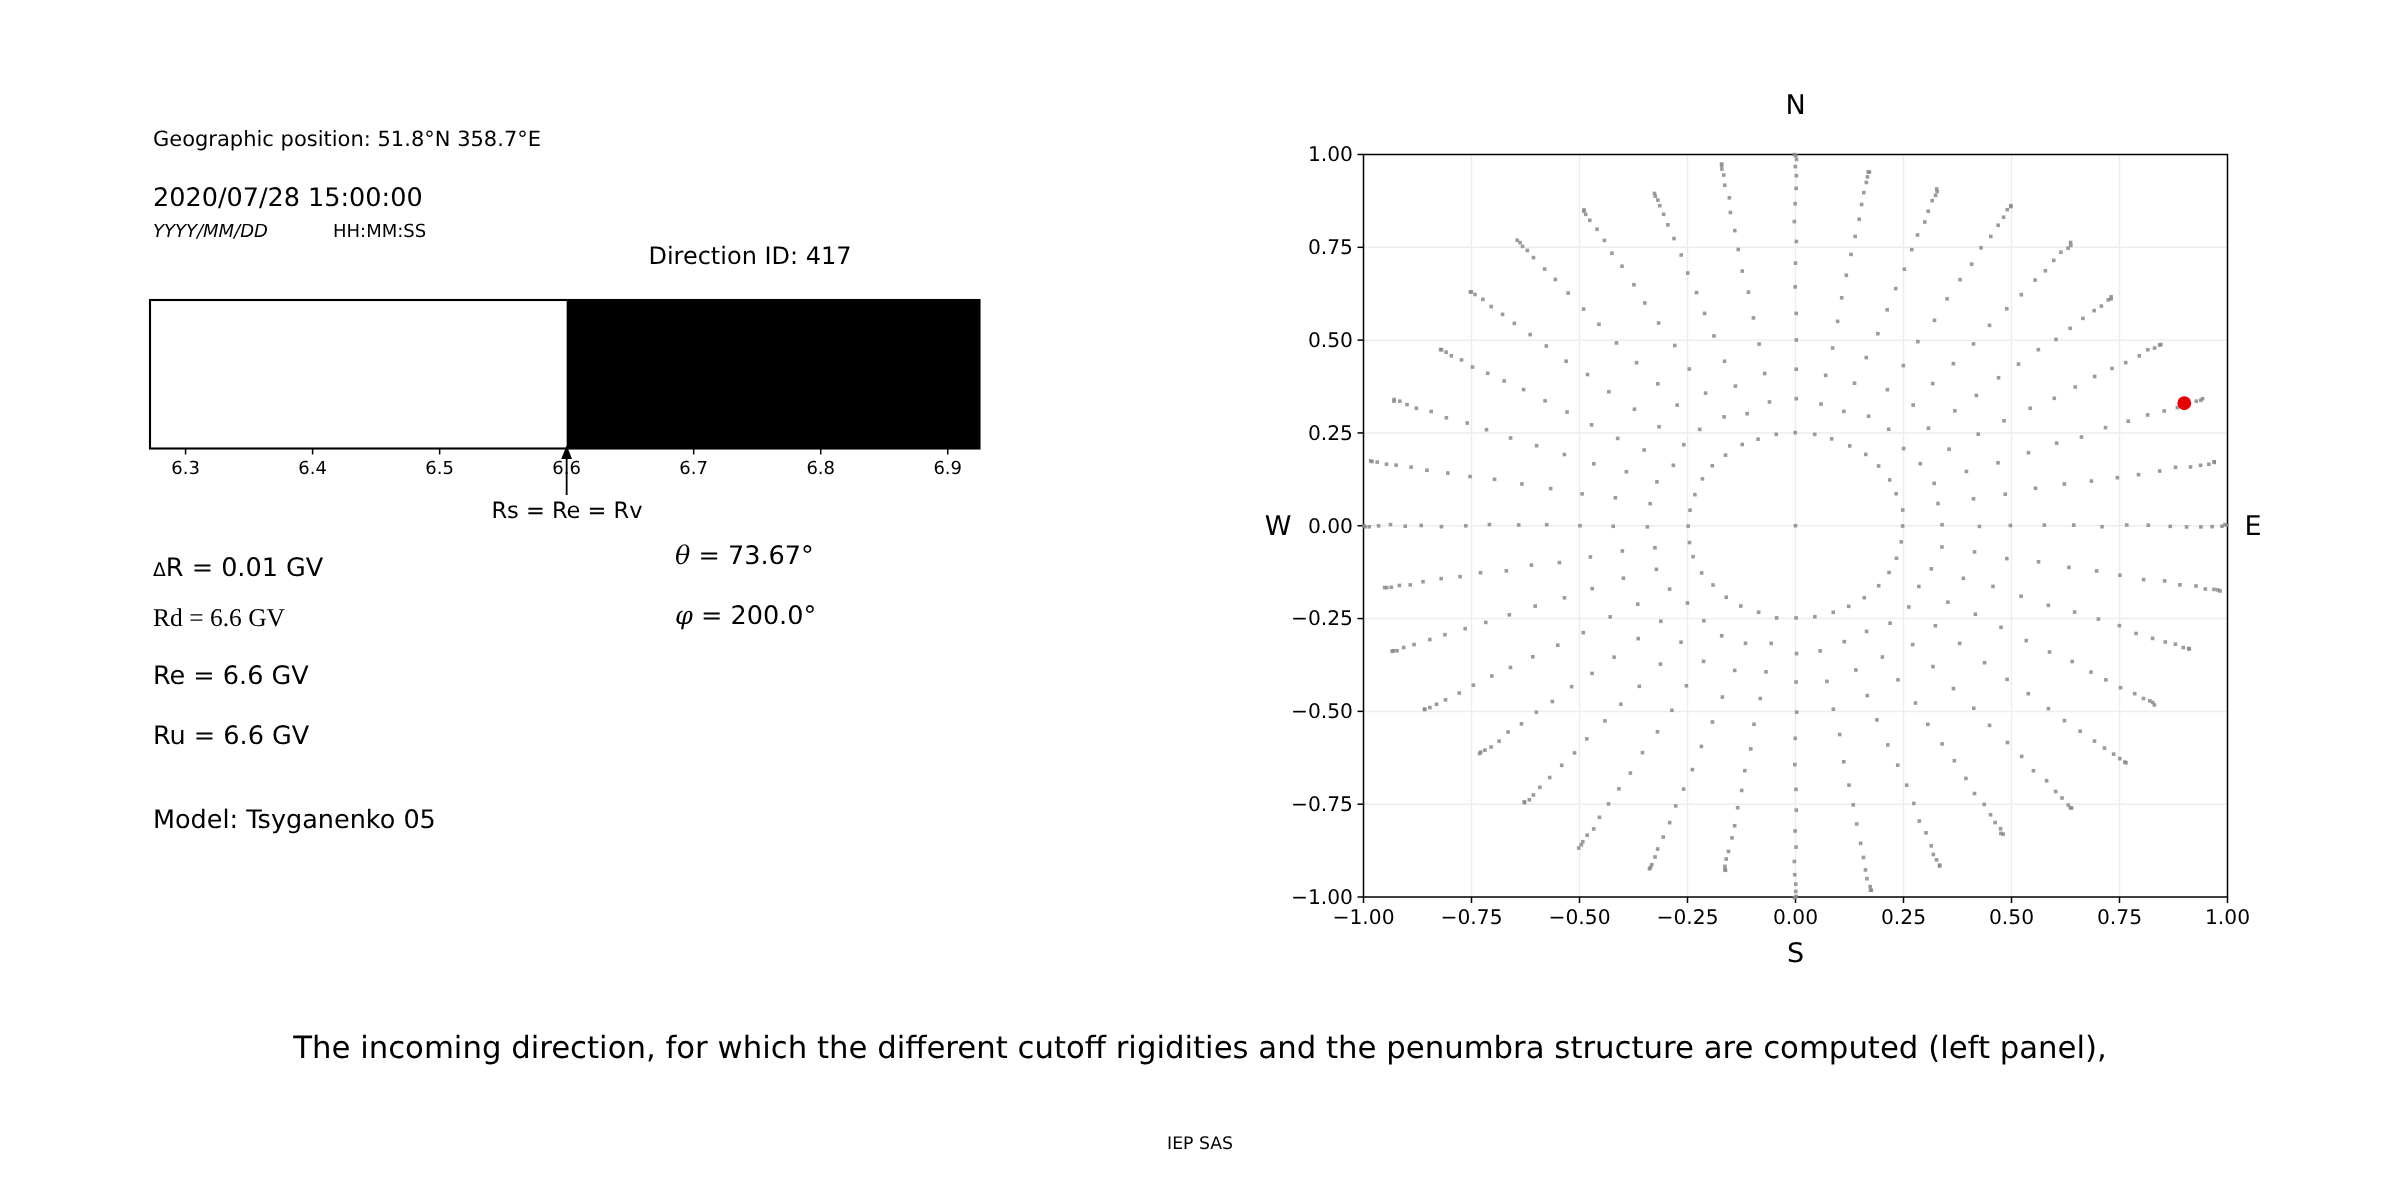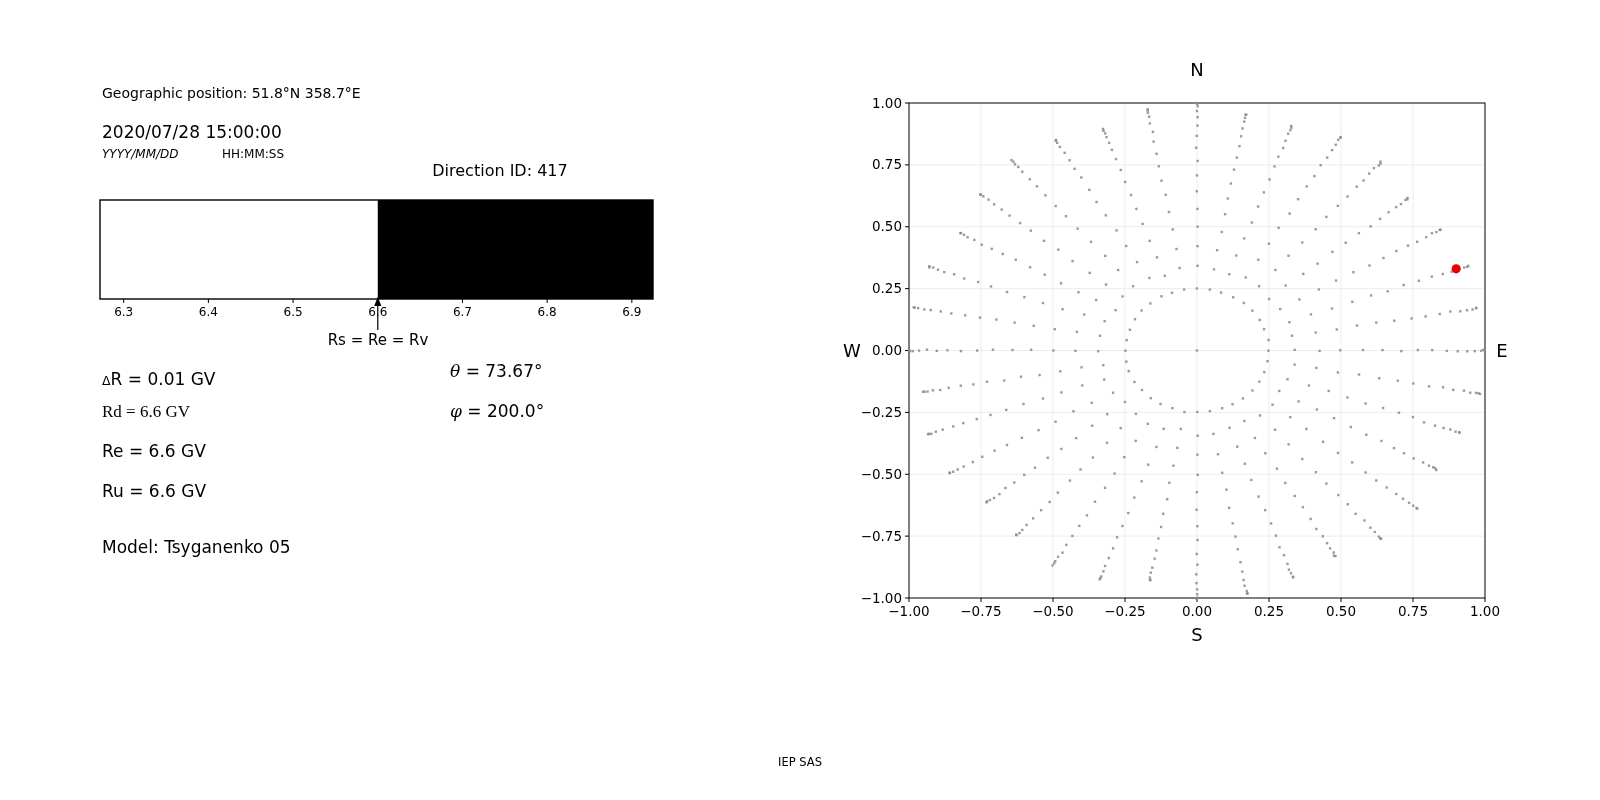--- a/index.html
+++ b/index.html
@@ -38,20 +38,21 @@
   <div class="txt prow p2">Rd = 6.6 GV</div>
   <div class="txt prow p3">Re = 6.6 GV</div>
   <div class="txt prow p4">Ru = 6.6 GV</div>
   <div class="txt prow p5">Model: Tsyganenko 05</div>
 
   <div class="txt rcol r1"><span class="sym-greek">θ</span><span> = 73.67°</span></div>
   <div class="txt rcol r2"><span class="sym-greek">φ</span><span> = 200.0°</span></div>
 
   <div class="txt arrow-label">Rs = Re = Rv</div>
 
+  <div class="txt caption">The incoming direction, for which the different cutoff rigidities and the penumbra structure are computed (left panel),</div>
   <div class="txt credit">IEP SAS</div>
 
   <svg id="fig-svg" class="canvas" width="1600" height="800">
       <rect x="100" y="200" width="277.77029096477764" height="99" fill="#ffffff"></rect>
       <rect x="377.77029096477764" y="200" width="275.22970903522236" height="99" fill="#000000"></rect>
       <rect x="100" y="200" width="553" height="99" fill="none" stroke="#000000" stroke-width="1.4"></rect>
       <line x1="123.71209800918803" y1="299" x2="123.71209800918803" y2="303" stroke="#000" stroke-width="1"></line>
       <text x="123.71209800918803" y="316" text-anchor="middle" font-size="12px" fill="#000">6.3</text>
       <line x1="208.3981623277184" y1="299" x2="208.3981623277184" y2="303" stroke="#000" stroke-width="1"></line>
       <text x="208.3981623277184" y="316" text-anchor="middle" font-size="12px" fill="#000">6.4</text>

